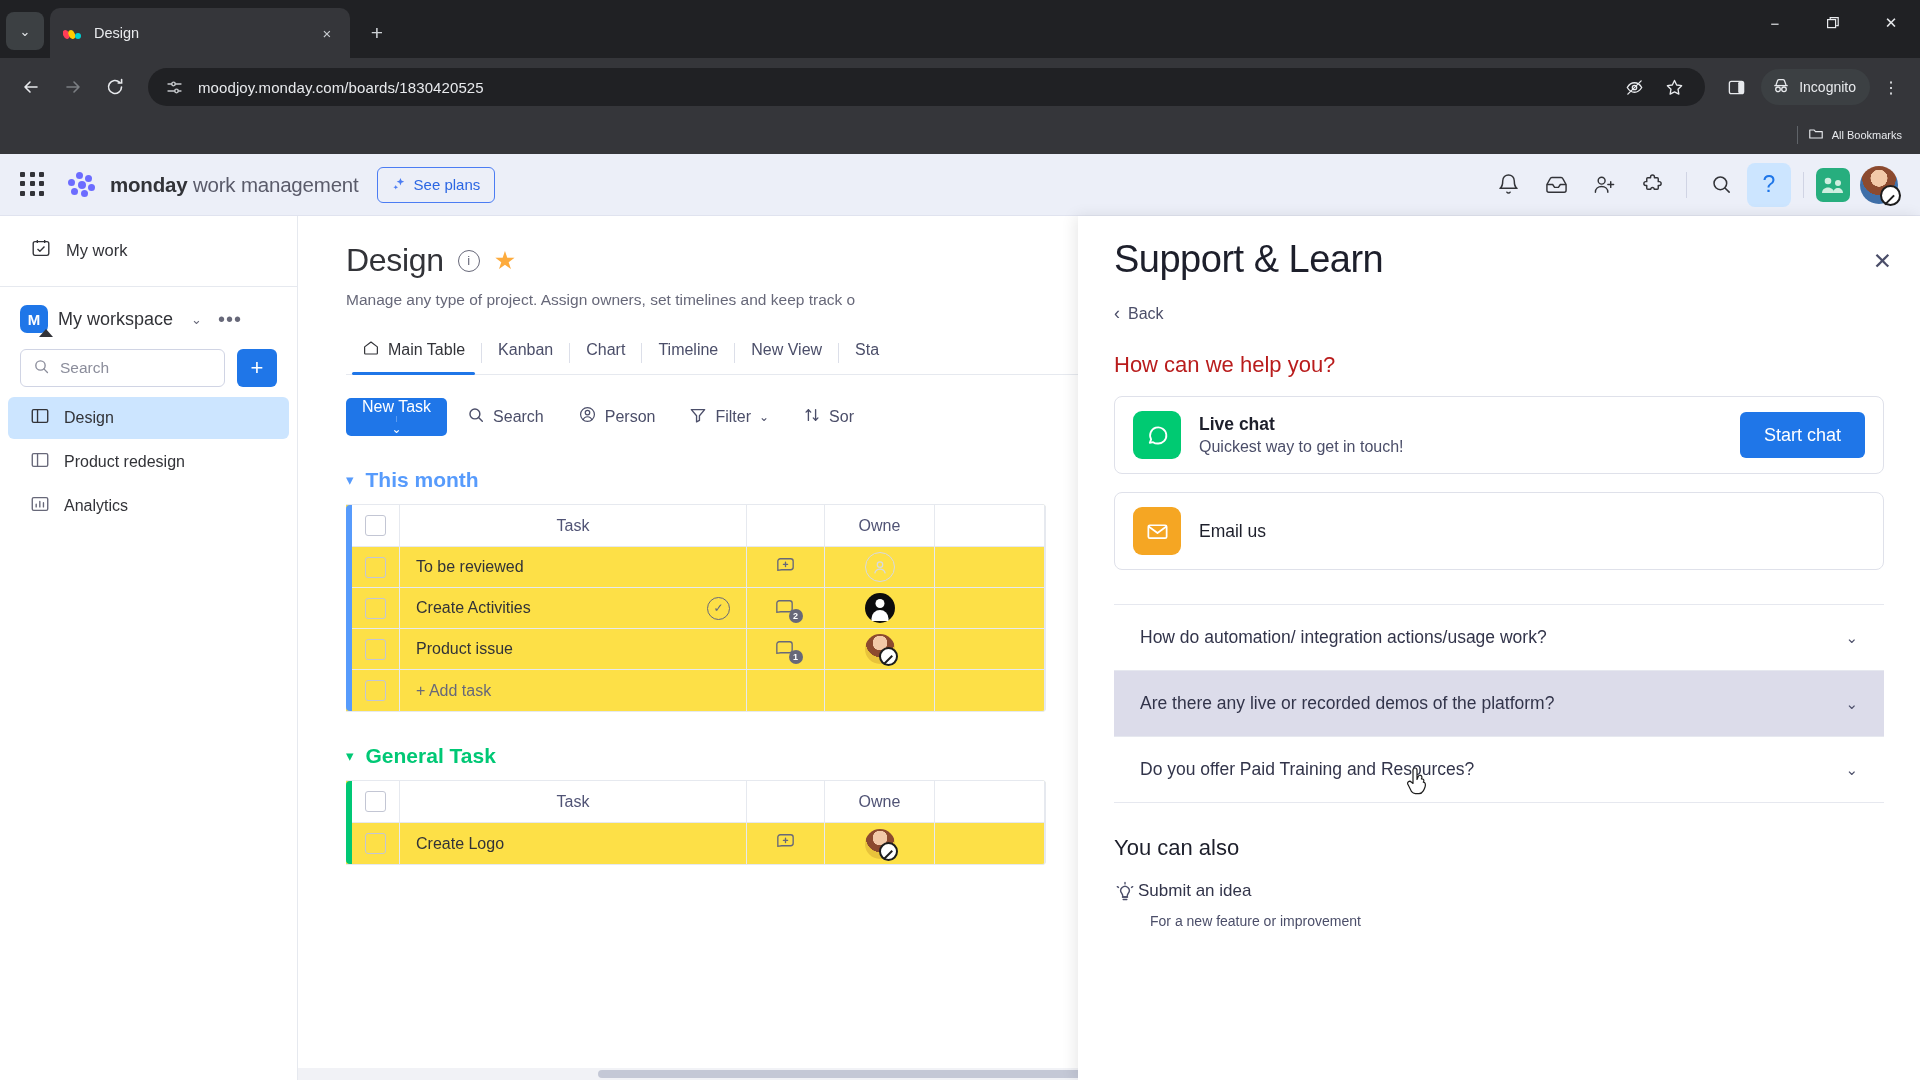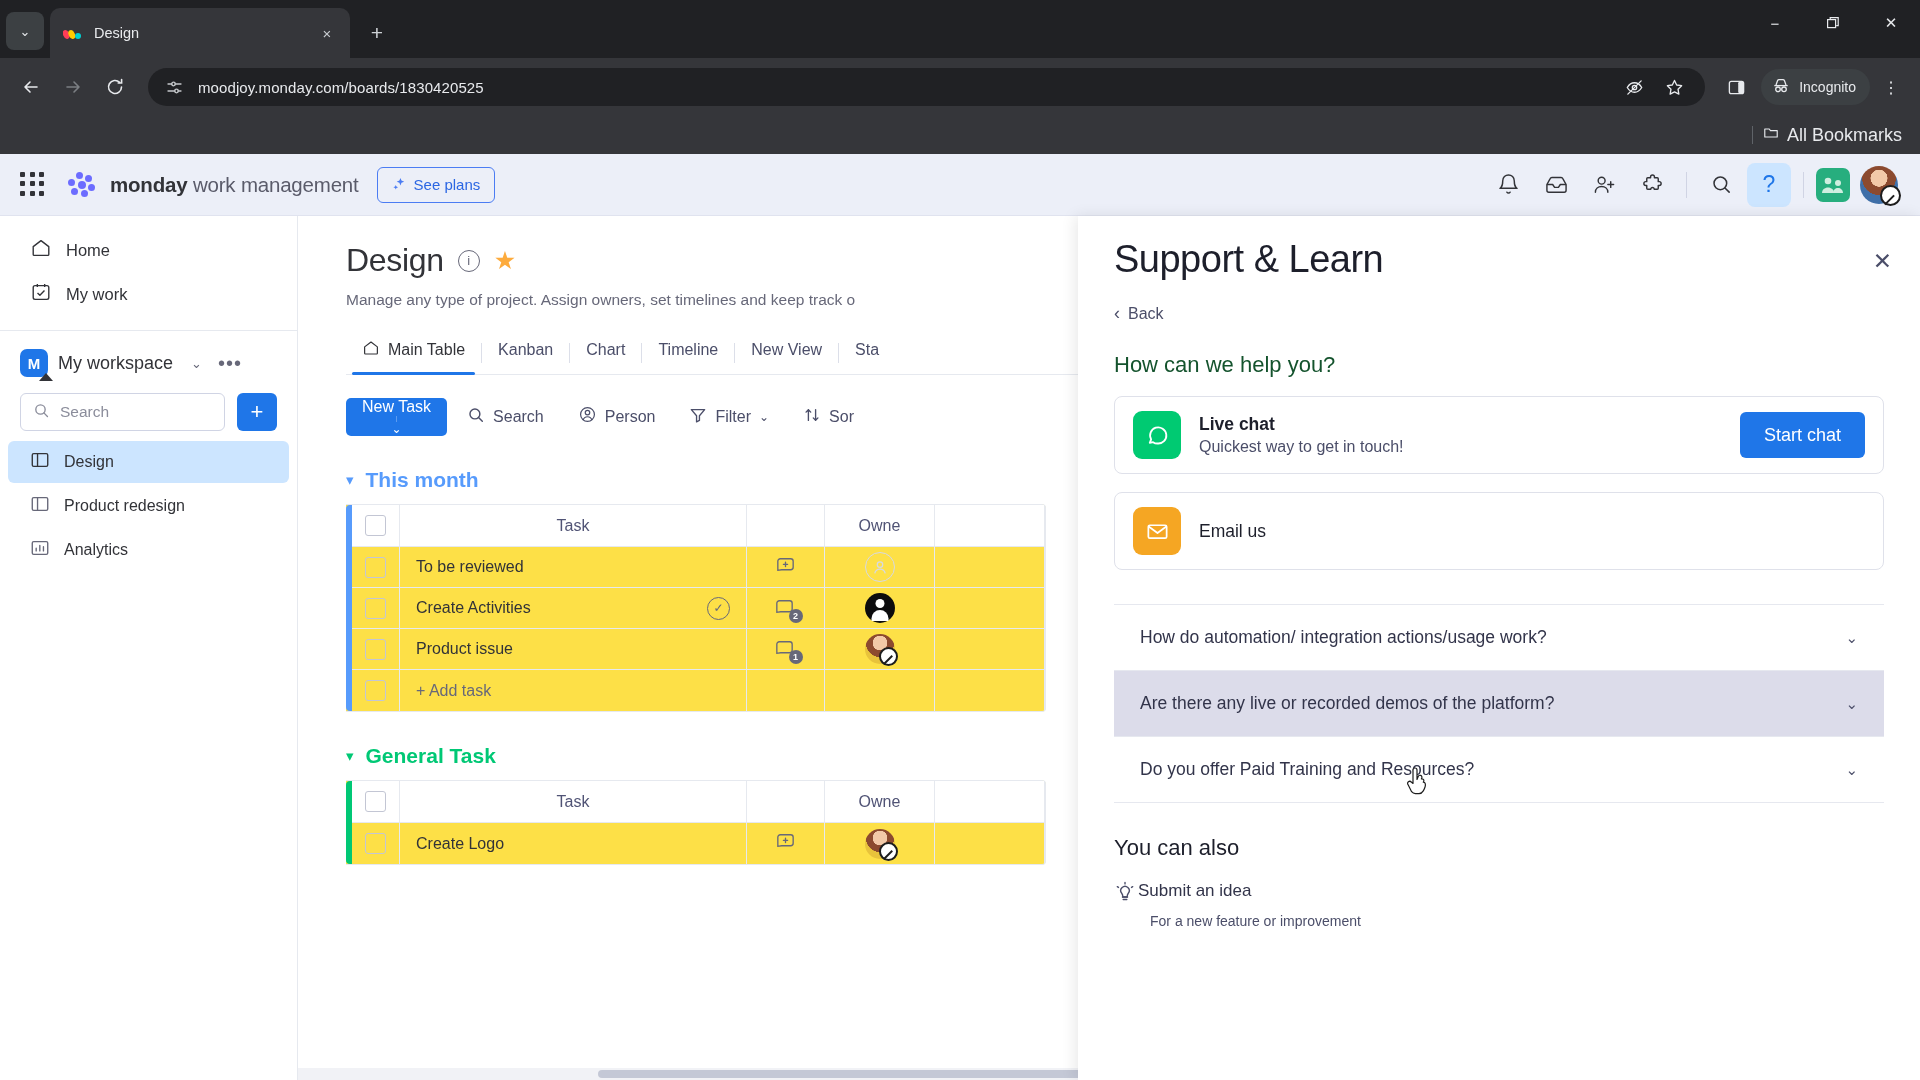--- a/index.html
+++ b/index.html
@@ -84,21 +84,21 @@
     display:flex; align-items:center; gap:8px; padding: 0 14px 0 10px;
     color:#e8eaed; font-size:14px; cursor:pointer; margin-left:4px;
   }
 
   .bookmarks {
     height: 38px; background: #35363a;
     display: flex; align-items: center; justify-content: flex-end;
     padding-right: 18px; gap: 10px;
   }
   .bm-divider { width:1px; height:18px; background:#5f6368; }
-  .bm-item { display:flex; align-items:center; gap:8px; color:#e8eaed; font-size:18px; cursor:pointer;}
+  .bm-item { display:flex; align-items:center; gap:8px; color:#e8eaed; font-size:11px; cursor:pointer;}
 
   
   .app { position: absolute; top: 154px; left: 0; width: 1920px; height: 926px; background: #fff; }
 
   .topbar {
     height: 62px; background: #eceff8; display: flex; align-items: center;
     padding: 0 22px 0 18px; border-bottom: 1px solid #e0e3ef;
   }
   .grid-ico { width:30px; height:30px; display:grid; grid-template-columns:repeat(3,1fr);
     gap:3px; padding:2px; cursor:pointer; margin-right: 18px; }
@@ -256,21 +256,21 @@
   
   .panel {
     position:absolute; right:0; top:62px; width:842px; height:864px;
     background:#fff; box-shadow: -3px 0 14px rgba(0,0,0,.09);
     padding: 22px 36px 0 36px; overflow:hidden;
   }
   .panel-title { font-size:38px; color:#1d1f2b; letter-spacing:-.5px; font-weight:400; }
   .panel-close { position:absolute; right:28px; top:32px; font-size:23px; color:#4b4e69; cursor:pointer; }
   .back-row { display:flex; align-items:center; gap:8px; margin-top:22px; color:#4b4e69;
      font-size:16px; cursor:pointer; }
-  .panel-h2 { font-size:22px; color:#14532d; margin-top: 28px; font-weight:400;}
+  .panel-h2 { font-size:22px; color:#b91c1c; margin-top: 28px; font-weight:400;}
 
   .card {
     border:1px solid #dfe1ea; border-radius:8px; background:#fff;
   }
   .live-chat {
     margin-top:18px; height:78px; display:flex; align-items:center; padding: 0 18px; gap:18px;
   }
   .sq-ico { width:48px;height:48px;border-radius:9px;display:flex;align-items:center;
      justify-content:center; flex:0 0 48px;}
   .sq-green { background:#00ca72; }
@@ -493,28 +493,20 @@
         <div class="avatar-rd"></div>
       </div>
     </div>
 
     <div class="body-row">
 
       <div class="sidebar">
         <div class="side-item">
           <span>
             <svg width="22" height="22" viewBox="0 0 24 24" fill="none" stroke="#323338" stroke-width="1.5" stroke-linejoin="round">
-              <path d="M3.5 10.5L12 4l8.5 6.5V19a1 1 0 0 1-1 1h-15a1 1 0 0 1-1-1z"></path>
-            </svg>
-          </span>
-          <span>Home</span>
-        </div>
-        <div class="side-item">
-          <span>
-            <svg width="22" height="22" viewBox="0 0 24 24" fill="none" stroke="#323338" stroke-width="1.5" stroke-linejoin="round">
               <rect x="3.5" y="5" width="17" height="15" rx="2"></rect>
                 <path d="M8 3.2v3.4M16 3.2v3.4"></path>
                 <path d="M8.2 13l2.6 2.6 5-5.2"></path>
             </svg>
           </span>
           <span>My work</span>
         </div>
 
         <div class="side-sep"></div>
 

